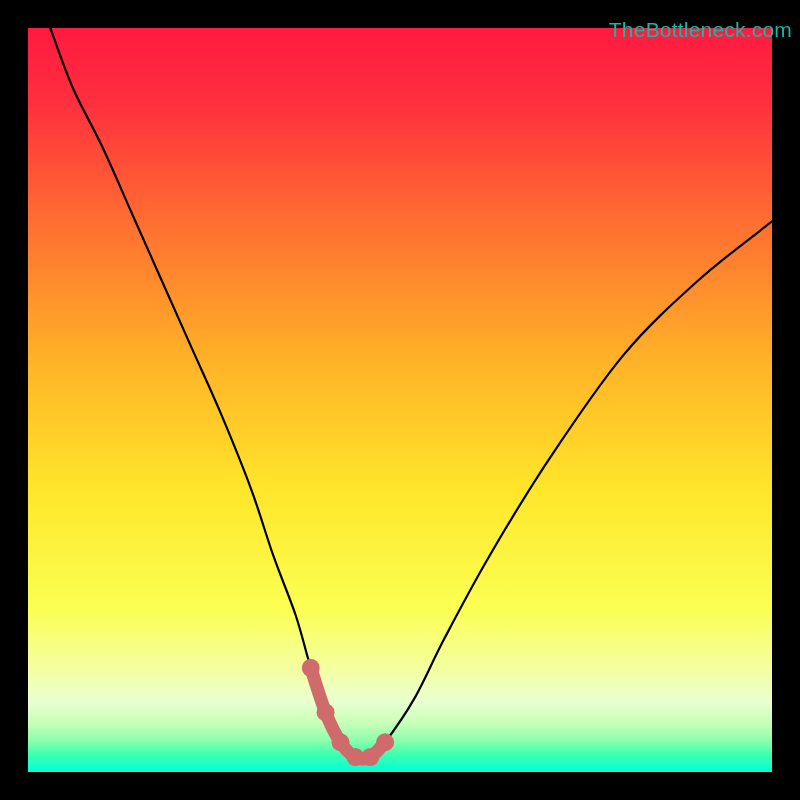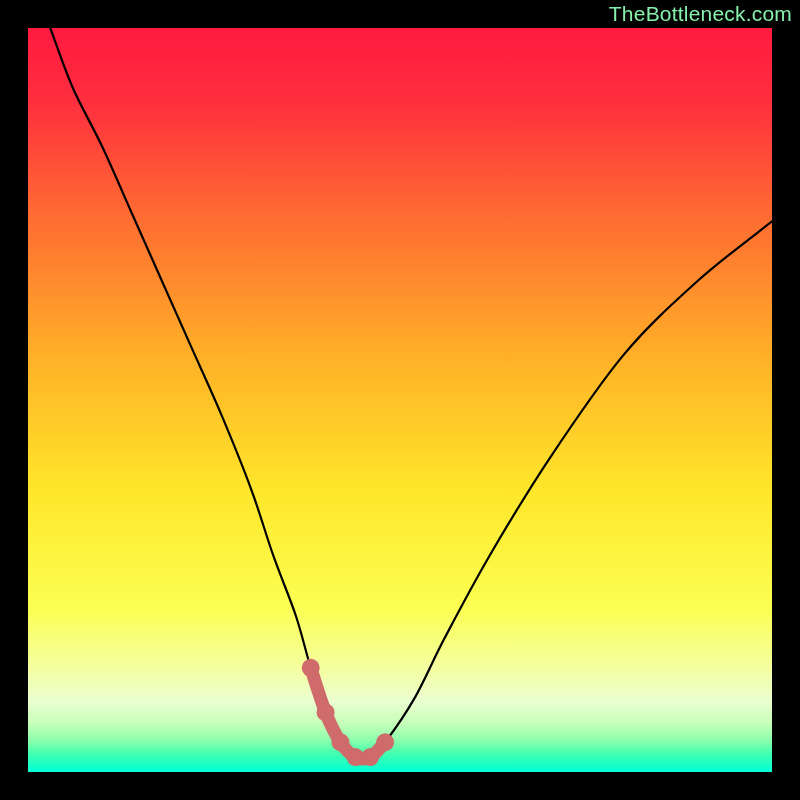--- a/index.html
+++ b/index.html
@@ -6,23 +6,23 @@
     margin: 0;
     padding: 0;
     width: 800px;
     height: 800px;
     background: #000;
     overflow: hidden;
     font-family: Arial, Helvetica, sans-serif;
   }
   .watermark {
     position: absolute;
-    top: 2px;
+    top: 18px;
     right: 8px;
-    color: #86efac;
+    color: #14b8a6;
     font-size: 21px;
     font-weight: 400;
     letter-spacing: 0.2px;
     z-index: 5;
   }
   svg {
     display: block;
   }
 </style>
 </head>

